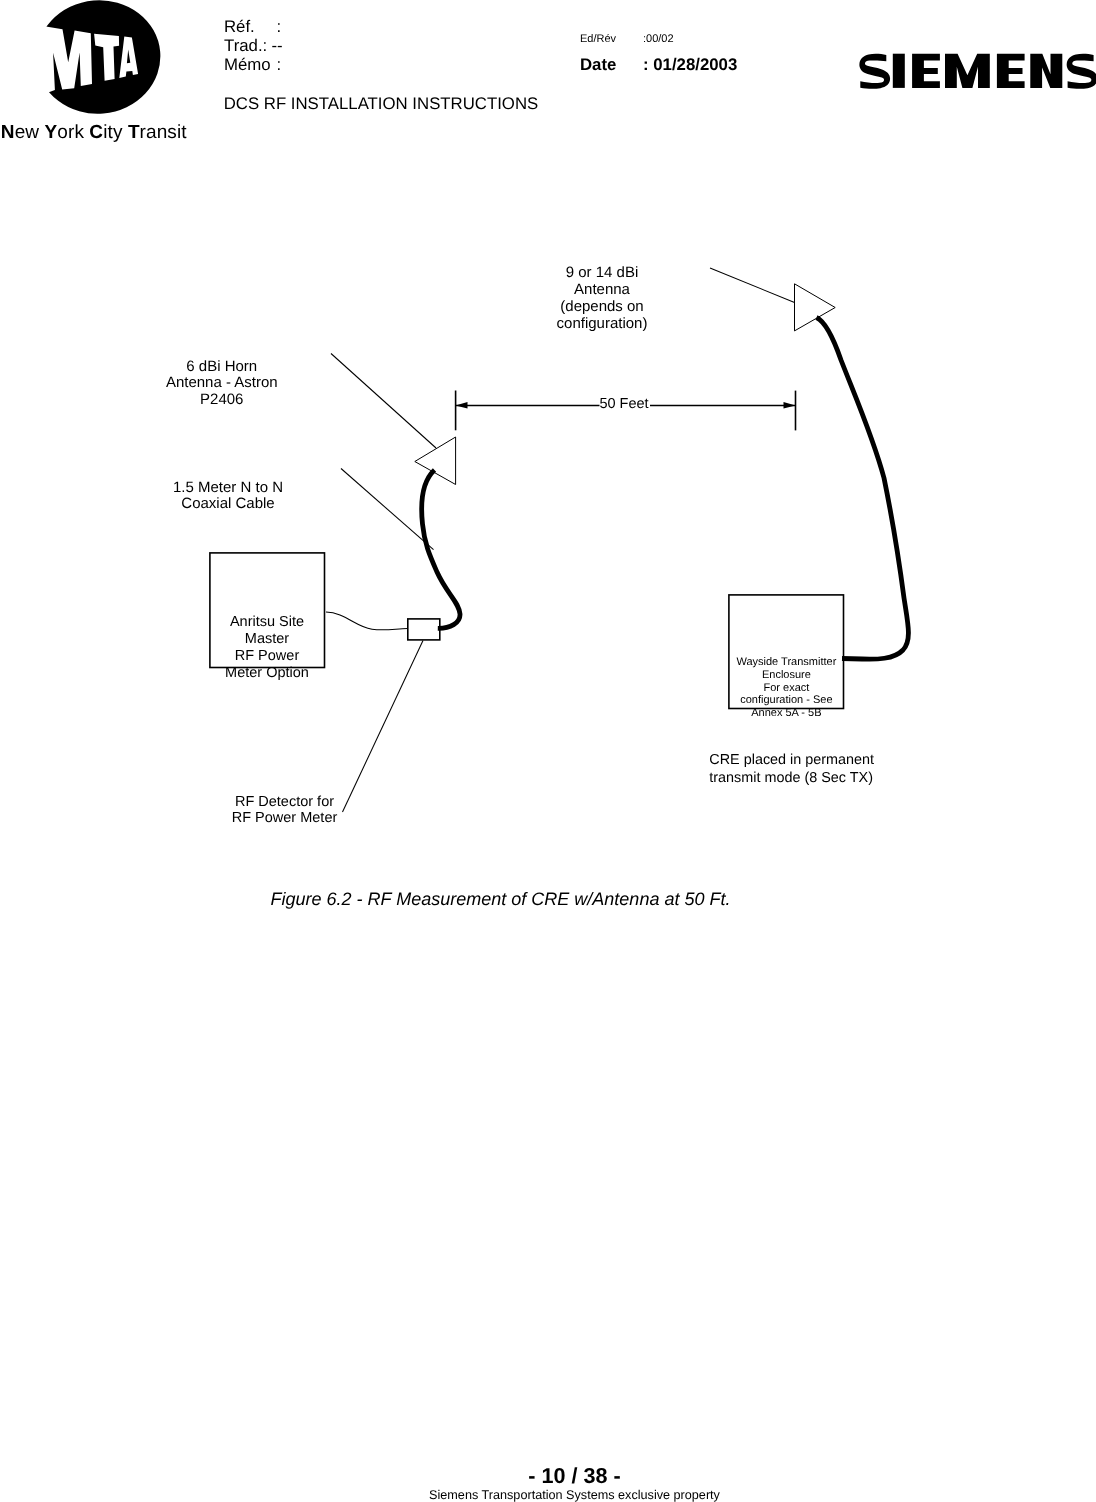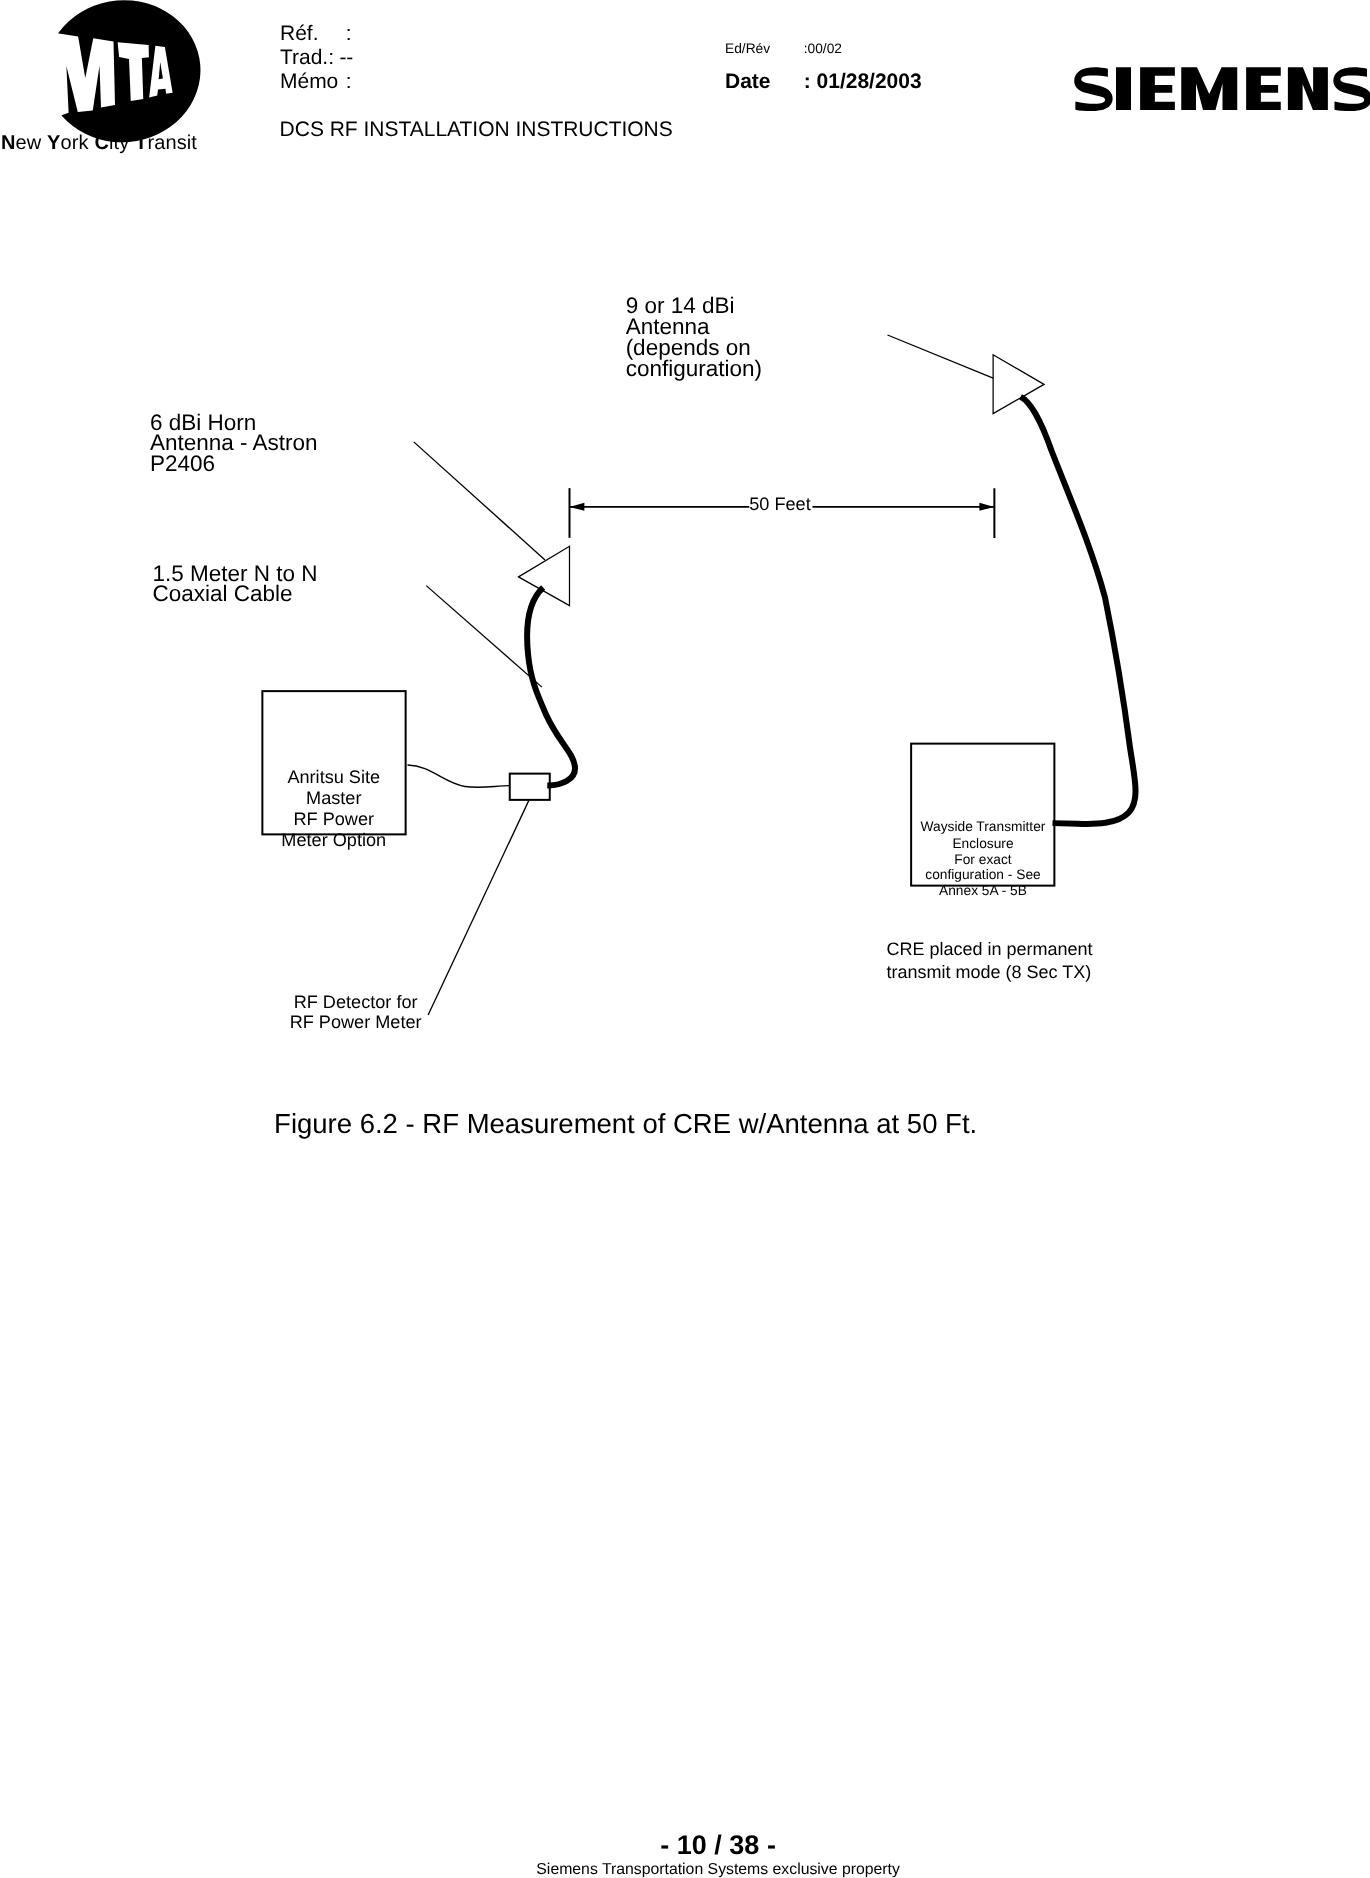--- a/index.html
+++ b/index.html
@@ -4,46 +4,46 @@
 <title>DCS RF Installation Instructions</title>
 <style>
   html,body{margin:0;padding:0;background:#fff;}
   body{width:1096px;height:1502px;position:relative;overflow:hidden;
        font-family:"Liberation Sans",sans-serif;color:#000;
        -webkit-font-smoothing:antialiased;text-rendering:geometricPrecision;}
   .abs{position:absolute;}
   .nowrap{white-space:nowrap;}
   
   #mta-logo{left:40px;top:-4px;width:130px;height:126px;}
-  #nyct{left:0.8px;top:104px;font-size:16px;line-height:21px;letter-spacing:0.1px;}
+  #nyct{left:0.8px;top:122px;font-size:19px;line-height:21px;letter-spacing:0.1px;}
   #nyct b{font-weight:bold;}
   .hdr-txt{font-size:16.8px;line-height:19px;}
   .lbl{display:inline-block;width:52.5px;}
   .lbl2{display:inline-block;width:47.5px;}
   .lbl3{display:inline-block;width:52.5px;}
   .elbl{display:inline-block;width:63px;}
   #ref-block{left:224px;top:16.5px;}
   #title-line{left:223.7px;top:95px;font-size:16.8px;line-height:17px;}
   #edrev{left:580px;top:30px;font-size:11px;line-height:19px;}
   #datel{left:580px;top:54.5px;font-size:16.8px;line-height:19px;font-weight:bold;}
   #siemens{left:859px;top:53px;width:240px;height:40px;}
   
   #figure-svg{left:0;top:0;}
-  .lbl-r{text-align:left;font-size:18px;line-height:16.9px;}
+  .lbl-r{text-align:center;font-size:15px;line-height:16.9px;margin-top:29px;}
   .lbl-c{text-align:center;font-size:14.5px;line-height:16.9px;}
   .lbl-l{text-align:left;font-size:14.4px;line-height:17.5px;}
   #lbl-antenna-top{left:500.5px;top:236px;width:203px;}
   #lbl-horn{left:120px;top:329.5px;width:203.5px;}
   #lbl-coax{left:122px;top:450.5px;width:212px;}
   #lbl-distance{left:574px;top:395.5px;width:100px;}
   #lbl-anritsu{left:208px;top:575.8px;width:118px;margin-top:38px;}
   #lbl-wayside{left:728.4px;top:620.4px;width:116px;font-size:11px;line-height:12.6px;margin-top:36px;}
   #lbl-cre{left:709.3px;top:752px;width:230px;}
   #lbl-detector{left:184.5px;top:793.5px;width:200px;}
-  #caption{left:0;top:889px;width:1001px;text-align:center;font-size:22px;line-height:20px;}
+  #caption{left:0;top:889px;width:1001px;text-align:center;font-size:18px;line-height:20px;font-style:italic;}
   
   #pagenum{left:0;top:1465px;width:1149px;text-align:center;font-size:21.6px;font-weight:bold;line-height:22px;}
   #footnote{left:0;top:1487.5px;width:1149px;text-align:center;font-size:12.65px;line-height:14px;}
 </style>
 </head>
 <body>
 
 <div class="abs" id="mta-logo">
   <svg width="130" height="126" viewBox="0 0 130 126" aria-hidden="true">
     <defs>

